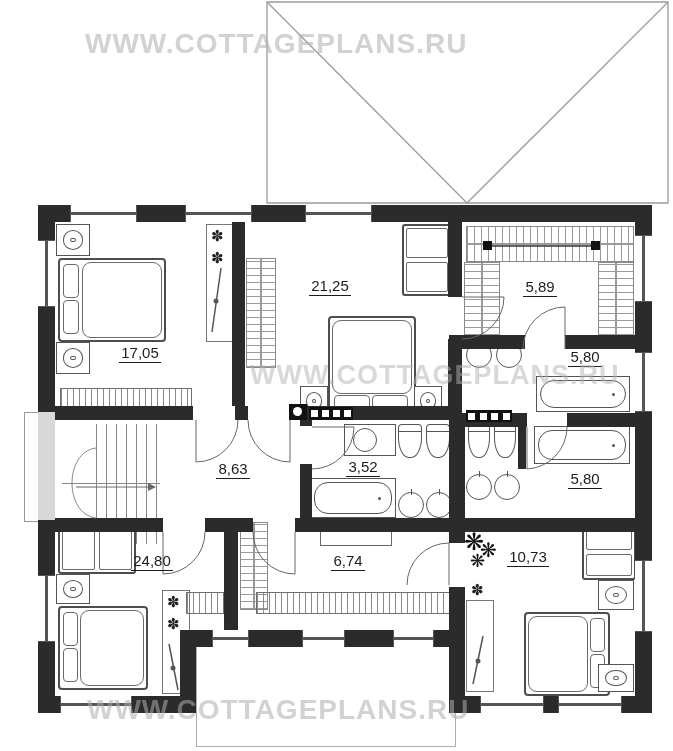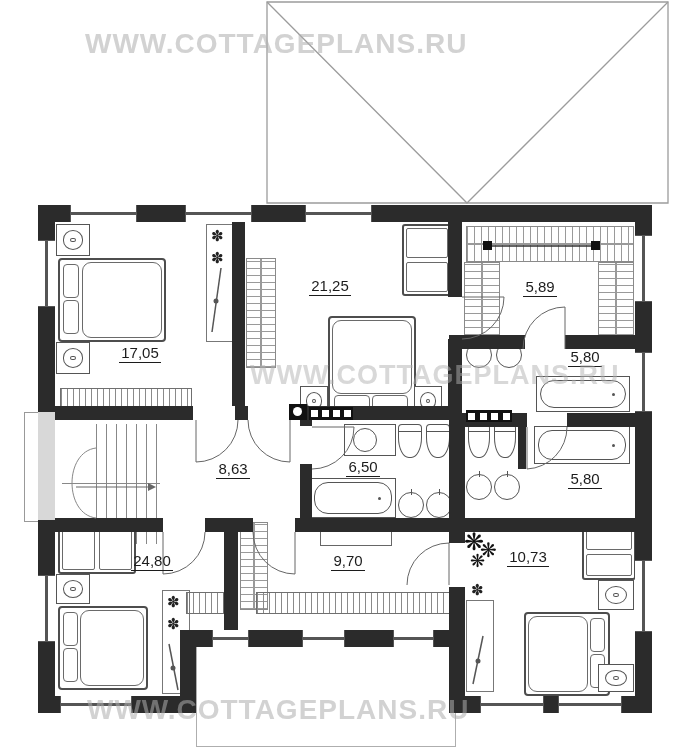--- a/index.html
+++ b/index.html
@@ -286,23 +286,23 @@
     <circle cx="173" cy="668" r="2.5" fill="#555"></circle>
     <line x1="483" y1="636" x2="473" y2="684" stroke="#555" stroke-width="1.5"></line>
     <circle cx="478" cy="661" r="2.5" fill="#555"></circle>
   </svg>
 
   <div class="area-label" style="left:110px;top:344px;width:60px;"><span>17,05</span></div>
   <div class="area-label" style="left:300px;top:277px;width:60px;"><span>21,25</span></div>
   <div class="area-label" style="left:512px;top:278px;width:56px;"><span>5,89</span></div>
   <div class="area-label" style="left:557px;top:348px;width:56px;"><span>5,80</span></div>
   <div class="area-label" style="left:203px;top:460px;width:60px;"><span>8,63</span></div>
-  <div class="area-label" style="left:333px;top:458px;width:60px;"><span>6,50</span></div>
+  <div class="area-label" style="left:333px;top:458px;width:60px;"><span>3,52</span></div>
   <div class="area-label" style="left:557px;top:470px;width:56px;"><span>5,80</span></div>
   <div class="area-label" style="left:120px;top:552px;width:64px;"><span>24,80</span></div>
-  <div class="area-label" style="left:318px;top:552px;width:60px;"><span>9,70</span></div>
+  <div class="area-label" style="left:318px;top:552px;width:60px;"><span>6,74</span></div>
   <div class="area-label" style="left:496px;top:548px;width:64px;"><span>10,73</span></div>
 
   <div class="watermark" style="left:85px;top:28px;">WWW.COTTAGEPLANS.RU</div>
   <div class="watermark" style="left:250px;top:360px;font-size:27px;color:rgba(178,178,178,0.5);">WWW.COTTAGEPLANS.RU</div>
   <div class="watermark" style="left:87px;top:694px;">WWW.COTTAGEPLANS.RU</div>
 
 </div>
 
 </body></html>

